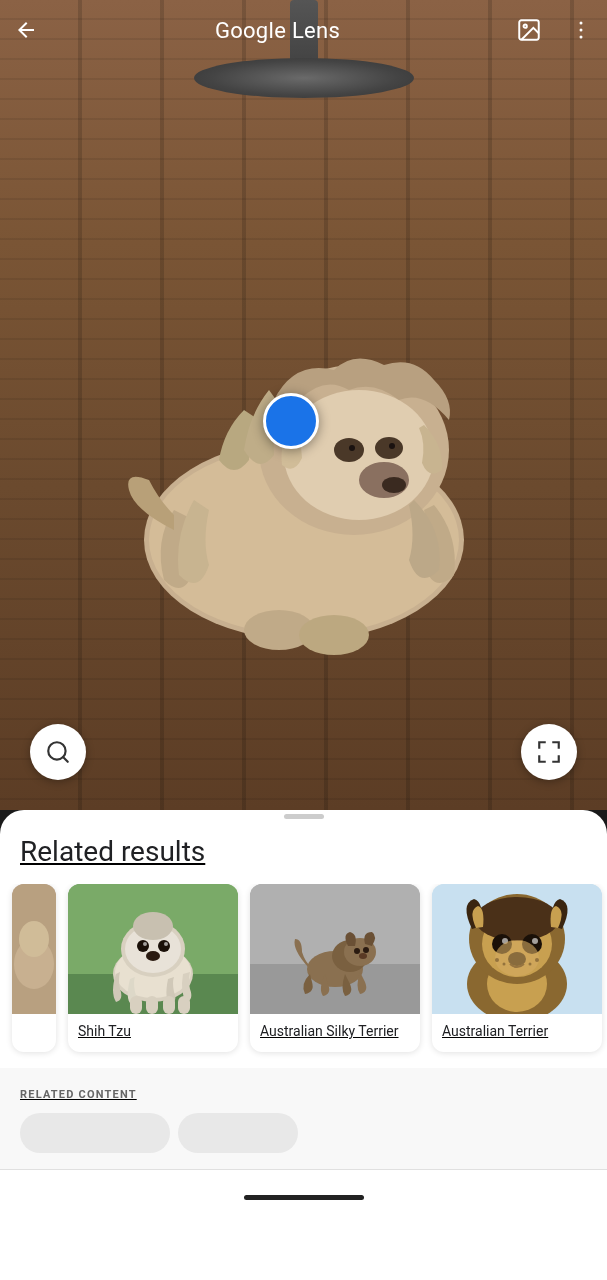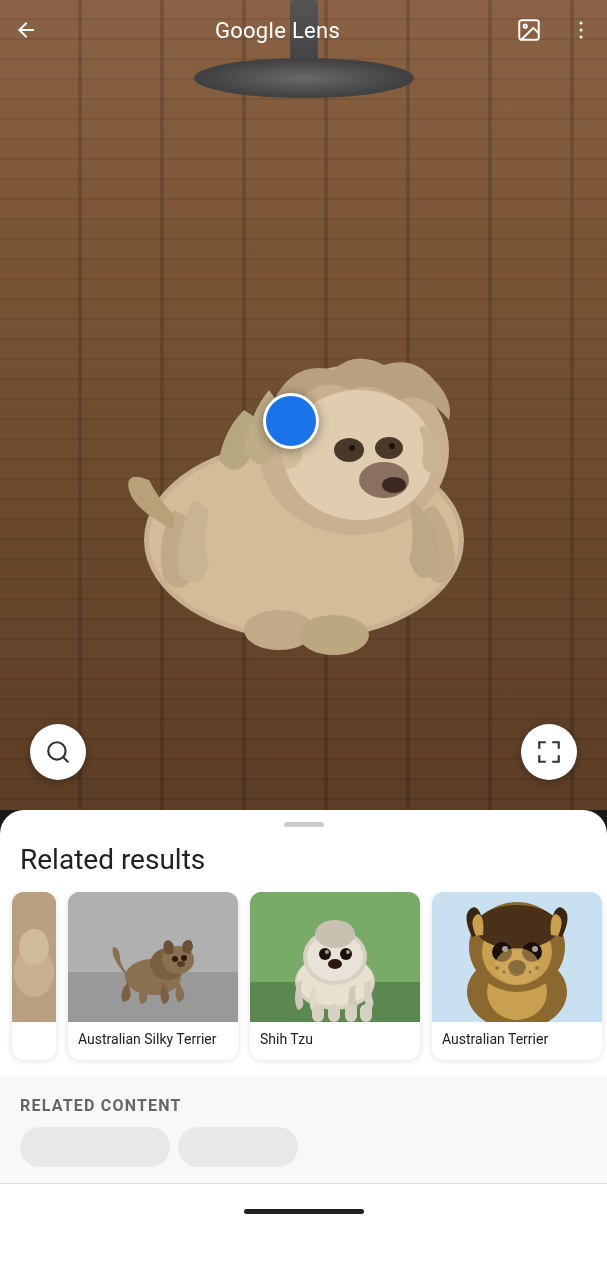--- a/index.html
+++ b/index.html
@@ -133,24 +133,25 @@
       justify-content: center;
       box-shadow: 0 2px 8px rgba(0,0,0,0.3);
       cursor: pointer;
       z-index: 6;
     }
 
     
     .results-panel {
       background: #fff;
       border-radius: 24px 24px 0 0;
-      padding: 12px 0 0 0;
+      padding: 4px 0 0 0;
       position: relative;
       z-index: 20;
       min-height: 470px;
+      text-decoration: underline;
     }
 
     .drag-handle {
       width: 40px;
       height: 5px;
       background: #ccc;
       border-radius: 3px;
       margin: 0 auto 16px auto;
     }
 
@@ -203,21 +204,21 @@
       line-height: 1.3;
     }
 
     
     .related-content {
       background: #f8f8f8;
       padding: 20px 20px 0 20px;
       margin-top: 8px;
     }
     .related-content-title {
-      font-size: 16px;
+      font-size: 11px;
       font-weight: 700;
       color: #666;
       letter-spacing: 1.2px;
       text-transform: uppercase;
       margin-bottom: 12px;
     }
 
     
     .bottom-nav {
       background: #fff;
@@ -379,50 +380,20 @@
       <div class="card-img-placeholder" style="background:#c0a898; height:130px; width:44px; overflow:hidden;">
         <svg viewBox="0 0 44 130" width="44" height="130">
           <rect width="44" height="130" fill="#b8a080"></rect>
           <ellipse cx="22" cy="80" rx="20" ry="25" fill="#c8b090"></ellipse>
           <ellipse cx="22" cy="55" rx="15" ry="18" fill="#d0bc98"></ellipse>
         </svg>
       </div>
     </div>
 
     <div class="card">
-      <div class="card-img-placeholder" style="background: linear-gradient(135deg, #a0a0a0 0%, #c8c8c8 40%, #888 100%);">
-        <svg viewBox="0 0 170 130" width="170" height="130" xmlns="http://www.w3.org/2000/svg">
-
-          <rect width="170" height="130" fill="#b0b0b0"></rect>
-          <rect y="80" width="170" height="50" fill="#999"></rect>
-
-          <ellipse cx="85" cy="85" rx="28" ry="18" fill="#8a7050"></ellipse>
-          <ellipse cx="100" cy="72" rx="18" ry="16" fill="#7a6040"></ellipse>
-
-          <path d="M60 90 Q50 100 55 110 Q65 108 62 98 Z" fill="#7a6040"></path>
-          <path d="M75 90 Q68 105 73 112 Q82 110 78 100 Z" fill="#8a7050"></path>
-          <path d="M95 90 Q90 105 95 112 Q104 110 100 100 Z" fill="#7a6040"></path>
-          <path d="M110 88 Q105 103 110 110 Q119 108 115 98 Z" fill="#8a7050"></path>
-
-          <ellipse cx="110" cy="68" rx="16" ry="14" fill="#8a7050"></ellipse>
-
-          <path d="M98 62 Q92 50 100 48 Q108 50 105 62 Z" fill="#6a5035"></path>
-          <path d="M115 60 Q112 48 122 48 Q128 52 122 62 Z" fill="#6a5035"></path>
-
-          <circle cx="107" cy="67" r="3" fill="#2a1a10"></circle>
-          <circle cx="116" cy="66" r="3" fill="#2a1a10"></circle>
-          <ellipse cx="113" cy="72" r="4" fill="#5a3a25" rx="4" ry="3"></ellipse>
-
-          <path d="M58 83 Q42 65 45 55 Q52 55 52 68 Q55 78 62 84 Z" fill="#8a7050"></path>
-        </svg>
-      </div>
-      <div class="card-label">Australian Silky Terrier</div>
-    </div>
-
-    <div class="card">
       <div class="card-img-placeholder" style="background: linear-gradient(135deg, #6a9a60 0%, #8aba78 50%, #5a8850 100%);">
         <svg viewBox="0 0 170 130" width="170" height="130" xmlns="http://www.w3.org/2000/svg">
 
           <rect width="170" height="130" fill="#7aaa68"></rect>
           <rect y="90" width="170" height="40" fill="#5a8850"></rect>
 
           <ellipse cx="85" cy="90" rx="40" ry="28" fill="#d8d0c0"></ellipse>
           <ellipse cx="85" cy="88" rx="38" ry="26" fill="#e8e0d0"></ellipse>
 
           <path d="M48 90 Q42 108 48 118 Q56 116 52 105 Q50 96 52 88 Z" fill="#d0c8b8"></path>
@@ -445,20 +416,50 @@
           <rect x="62" y="112" width="12" height="18" rx="6" fill="#d8d0c0"></rect>
           <rect x="78" y="112" width="12" height="18" rx="6" fill="#d8d0c0"></rect>
           <rect x="95" y="112" width="12" height="18" rx="6" fill="#d8d0c0"></rect>
           <rect x="110" y="112" width="12" height="18" rx="6" fill="#d8d0c0"></rect>
         </svg>
       </div>
       <div class="card-label">Shih Tzu</div>
     </div>
 
     <div class="card">
+      <div class="card-img-placeholder" style="background: linear-gradient(135deg, #a0a0a0 0%, #c8c8c8 40%, #888 100%);">
+        <svg viewBox="0 0 170 130" width="170" height="130" xmlns="http://www.w3.org/2000/svg">
+
+          <rect width="170" height="130" fill="#b0b0b0"></rect>
+          <rect y="80" width="170" height="50" fill="#999"></rect>
+
+          <ellipse cx="85" cy="85" rx="28" ry="18" fill="#8a7050"></ellipse>
+          <ellipse cx="100" cy="72" rx="18" ry="16" fill="#7a6040"></ellipse>
+
+          <path d="M60 90 Q50 100 55 110 Q65 108 62 98 Z" fill="#7a6040"></path>
+          <path d="M75 90 Q68 105 73 112 Q82 110 78 100 Z" fill="#8a7050"></path>
+          <path d="M95 90 Q90 105 95 112 Q104 110 100 100 Z" fill="#7a6040"></path>
+          <path d="M110 88 Q105 103 110 110 Q119 108 115 98 Z" fill="#8a7050"></path>
+
+          <ellipse cx="110" cy="68" rx="16" ry="14" fill="#8a7050"></ellipse>
+
+          <path d="M98 62 Q92 50 100 48 Q108 50 105 62 Z" fill="#6a5035"></path>
+          <path d="M115 60 Q112 48 122 48 Q128 52 122 62 Z" fill="#6a5035"></path>
+
+          <circle cx="107" cy="67" r="3" fill="#2a1a10"></circle>
+          <circle cx="116" cy="66" r="3" fill="#2a1a10"></circle>
+          <ellipse cx="113" cy="72" r="4" fill="#5a3a25" rx="4" ry="3"></ellipse>
+
+          <path d="M58 83 Q42 65 45 55 Q52 55 52 68 Q55 78 62 84 Z" fill="#8a7050"></path>
+        </svg>
+      </div>
+      <div class="card-label">Australian Silky Terrier</div>
+    </div>
+
+    <div class="card">
       <div class="card-img-placeholder" style="background: linear-gradient(135deg, #d0e8f0 0%, #b0d0e8 100%);">
         <svg viewBox="0 0 170 130" width="170" height="130" xmlns="http://www.w3.org/2000/svg">
 
           <rect width="170" height="130" fill="#c8e0f0"></rect>
 
           <ellipse cx="85" cy="100" rx="50" ry="38" fill="#8a6830"></ellipse>
 
           <ellipse cx="85" cy="100" rx="30" ry="28" fill="#c8a050"></ellipse>
 
           <ellipse cx="85" cy="55" rx="48" ry="45" fill="#8a6830"></ellipse>

